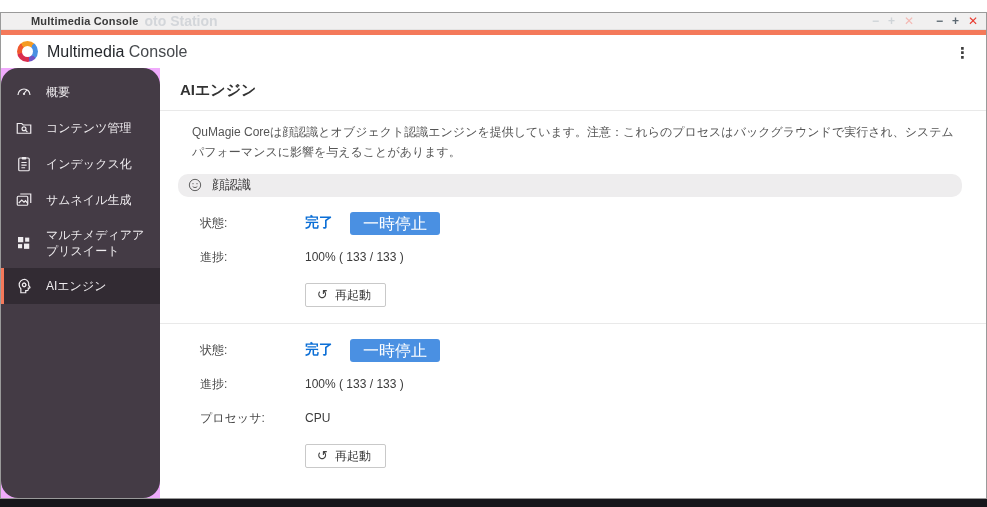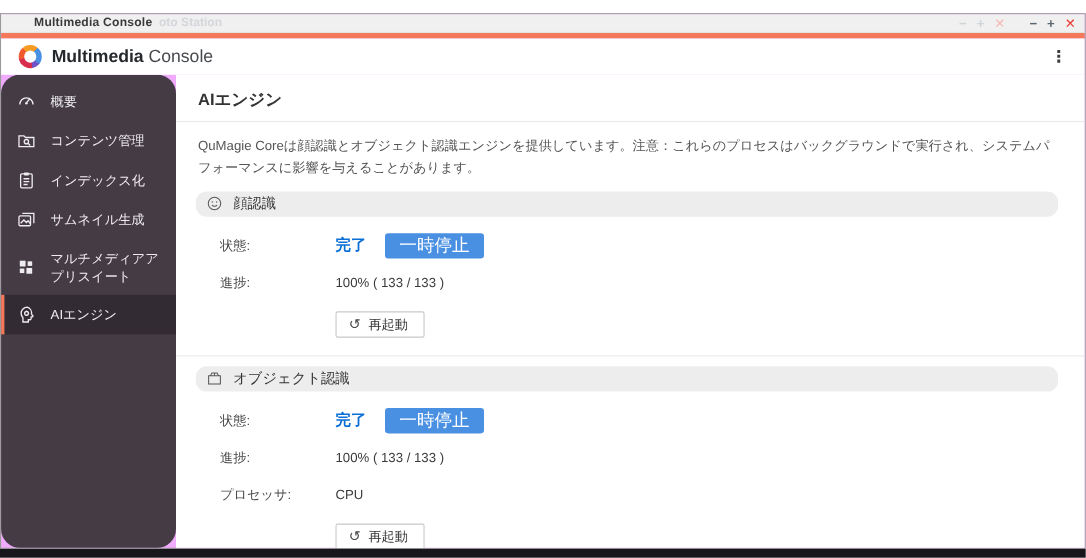--- a/index.html
+++ b/index.html
@@ -17,21 +17,21 @@
     background: #f0abfc;
     margin-top: 12px;
   }
   
   .titlebar {
     height: 17px; background: #f1f0f0; flex: 0 0 17px;
     display: flex; align-items: center; position: relative;
     border-bottom: 1px solid #e3e3e3;
   }
   .titlebar-title { font-size: 11px; font-weight: bold; color: #3a3a3a; margin-left: 30px; letter-spacing: .2px; }
-  .ghost-title { font-size: 11px; font-weight: bold; color: #d3d6da; margin-left: 6px; }
+  .ghost-title { font-size: 14px; font-weight: bold; color: #d3d6da; margin-left: 6px; }
   .win-controls { position: absolute; top: 1px; display: flex; gap: 9px; align-items: center; }
   .win-controls.ghost { right: 72px; }
   .win-controls.active { right: 8px; }
   .win-btn { font-size: 12px; font-weight: bold; line-height: 14px; color: #5b6770; cursor: default; }
   .win-btn.close { color: #e8392e; }
   .ghost .win-btn { color: #cfd4d8; }
   .ghost .win-btn.close { color: #f3b9b4; }
   
   .orange-bar { height: 5px; flex: 0 0 5px; background: #f4795a; }
   
@@ -39,39 +39,39 @@
   .logo {
     width: 21px; height: 21px; margin-left: 16px; border-radius: 50%;
     background: conic-gradient(from -40deg, #f59b23 0 22%, #4a90e2 22% 47%, #6f53c5 47% 58%, #d92d4e 58% 82%, #f0592e 82% 100%);
     position: relative;
   }
   .logo::after {
     content: ""; position: absolute; left: 5px; top: 5px; width: 11px; height: 11px;
     background: #fff; border-radius: 50%;
   }
   .brand { margin-left: 9px; font-size: 16px; color: #24272b; }
-  .brand b { font-weight: bold; }
+  .brand b { font-weight: normal; }
   .brand span.light { font-weight: normal; color: #46494d; }
   .kebab { position: absolute; right: 16px; top: 50%; transform: translateY(-50%);
     font-size: 15px; font-weight: bold; color: #3c3c3c; letter-spacing: 0; line-height: 1; cursor: pointer; }
   
   .frame-body { flex: 1 1 auto; display: flex; min-height: 0; }
   .sidebar { width: 159px; flex: 0 0 159px; background: #443b45; color: #efecef; padding-top: 6px; border-radius: 17px; }
   .side-item {
     display: flex; align-items: center; gap: 13px;
     padding: 9px 10px 9px 11px; border-left: 3px solid transparent;
     font-size: 12px; line-height: 16px; cursor: pointer;
   }
   .side-item .icon { flex: 0 0 18px; display: flex; align-items: center; justify-content: center; }
   .side-item.active { background: #322b33; border-left-color: #f4795a; }
   .side-item svg { stroke: #efecef; fill: none; stroke-width: 1.6; }
   
   .main { flex: 1 1 auto; background: #fff; overflow: hidden; }
   .page-title { font-size: 15px; color: #333; padding: 13px 20px 10px 20px; border-bottom: 1px solid #e9e9e9; }
-  .desc { font-size: 12px; color: #555; line-height: 1.7; padding: 11px 22px 2px 20px; }
+  .desc { font-size: 12px; color: #555; line-height: 1.7; padding: 11px 22px 2px 32px; }
   .section-header {
     margin: 9px 24px 0 18px; background: #eeedee; height: 23px;
     display: flex; align-items: center; gap: 9px; padding: 0 9px;
     font-size: 13px; color: #333; border-radius: 10px;
   }
   .section-header svg { stroke: #555; fill: none; stroke-width: 1.4; }
   .rows { padding: 15px 0 12px 40px; }
   .row { display: flex; align-items: center; min-height: 23px; margin-bottom: 11px; font-size: 12px; color: #4a4a4a; }
   .row-label { width: 105px; flex: 0 0 105px; }
   .row-value { color: #3b3b3b; }
@@ -214,28 +214,20 @@
         <div class="restart-row">
           <button class="restart-btn">
             <span class="restart-glyph">↺</span>
             <span>再起動</span>
           </button>
         </div>
       </div>
 
       <div class="section-divider"></div>
 
-      <div class="section-header">
-        <svg width="16" height="16" viewBox="0 0 24 24">
-            <path d="M4 8.5h16v11H4z"></path>
-            <path d="M6.5 8.5l2-4h7l2 4"></path>
-            <path d="M12 4.5v4"></path>
-          </svg>
-        <span>オブジェクト認識</span>
-      </div>
       <div class="rows">
         <div class="row">
           <span class="row-label">状態:</span>
           <span class="status-complete">完了</span>
           <button class="pause-btn">一時停止</button>
         </div>
         <div class="row">
           <span class="row-label">進捗:</span>
           <span class="row-value">100% ( 133 / 133 )</span>
         </div>

